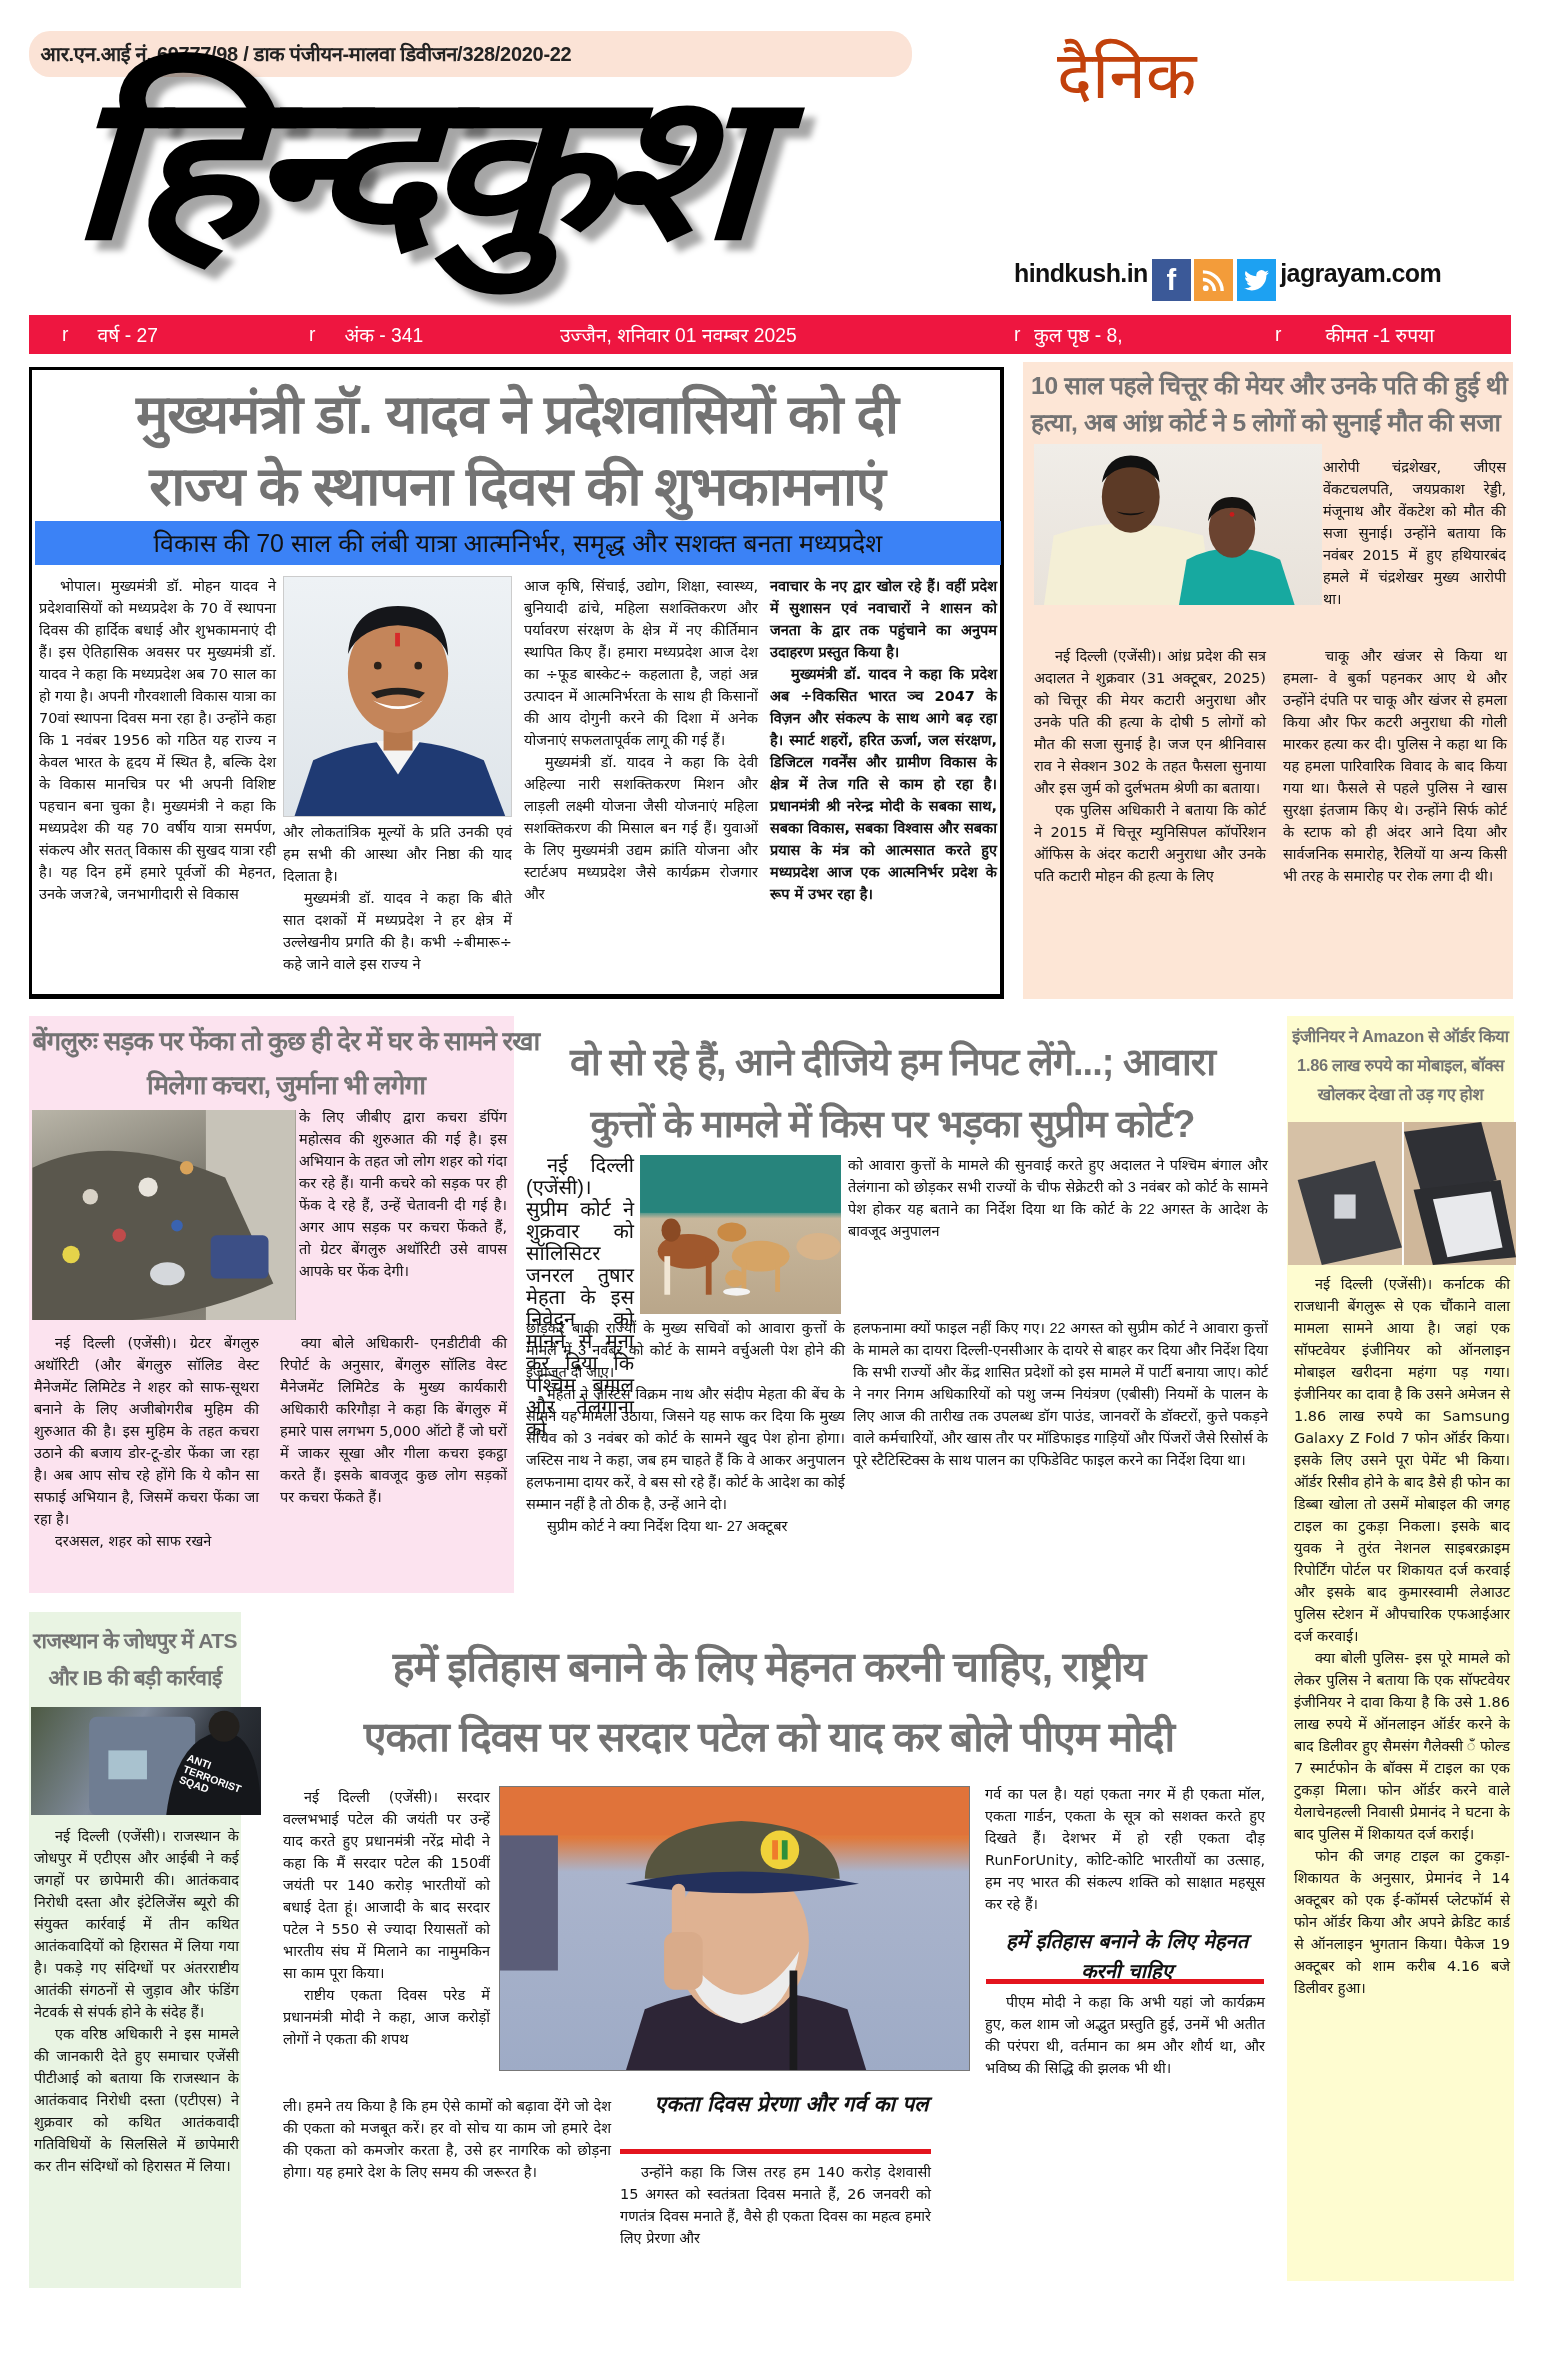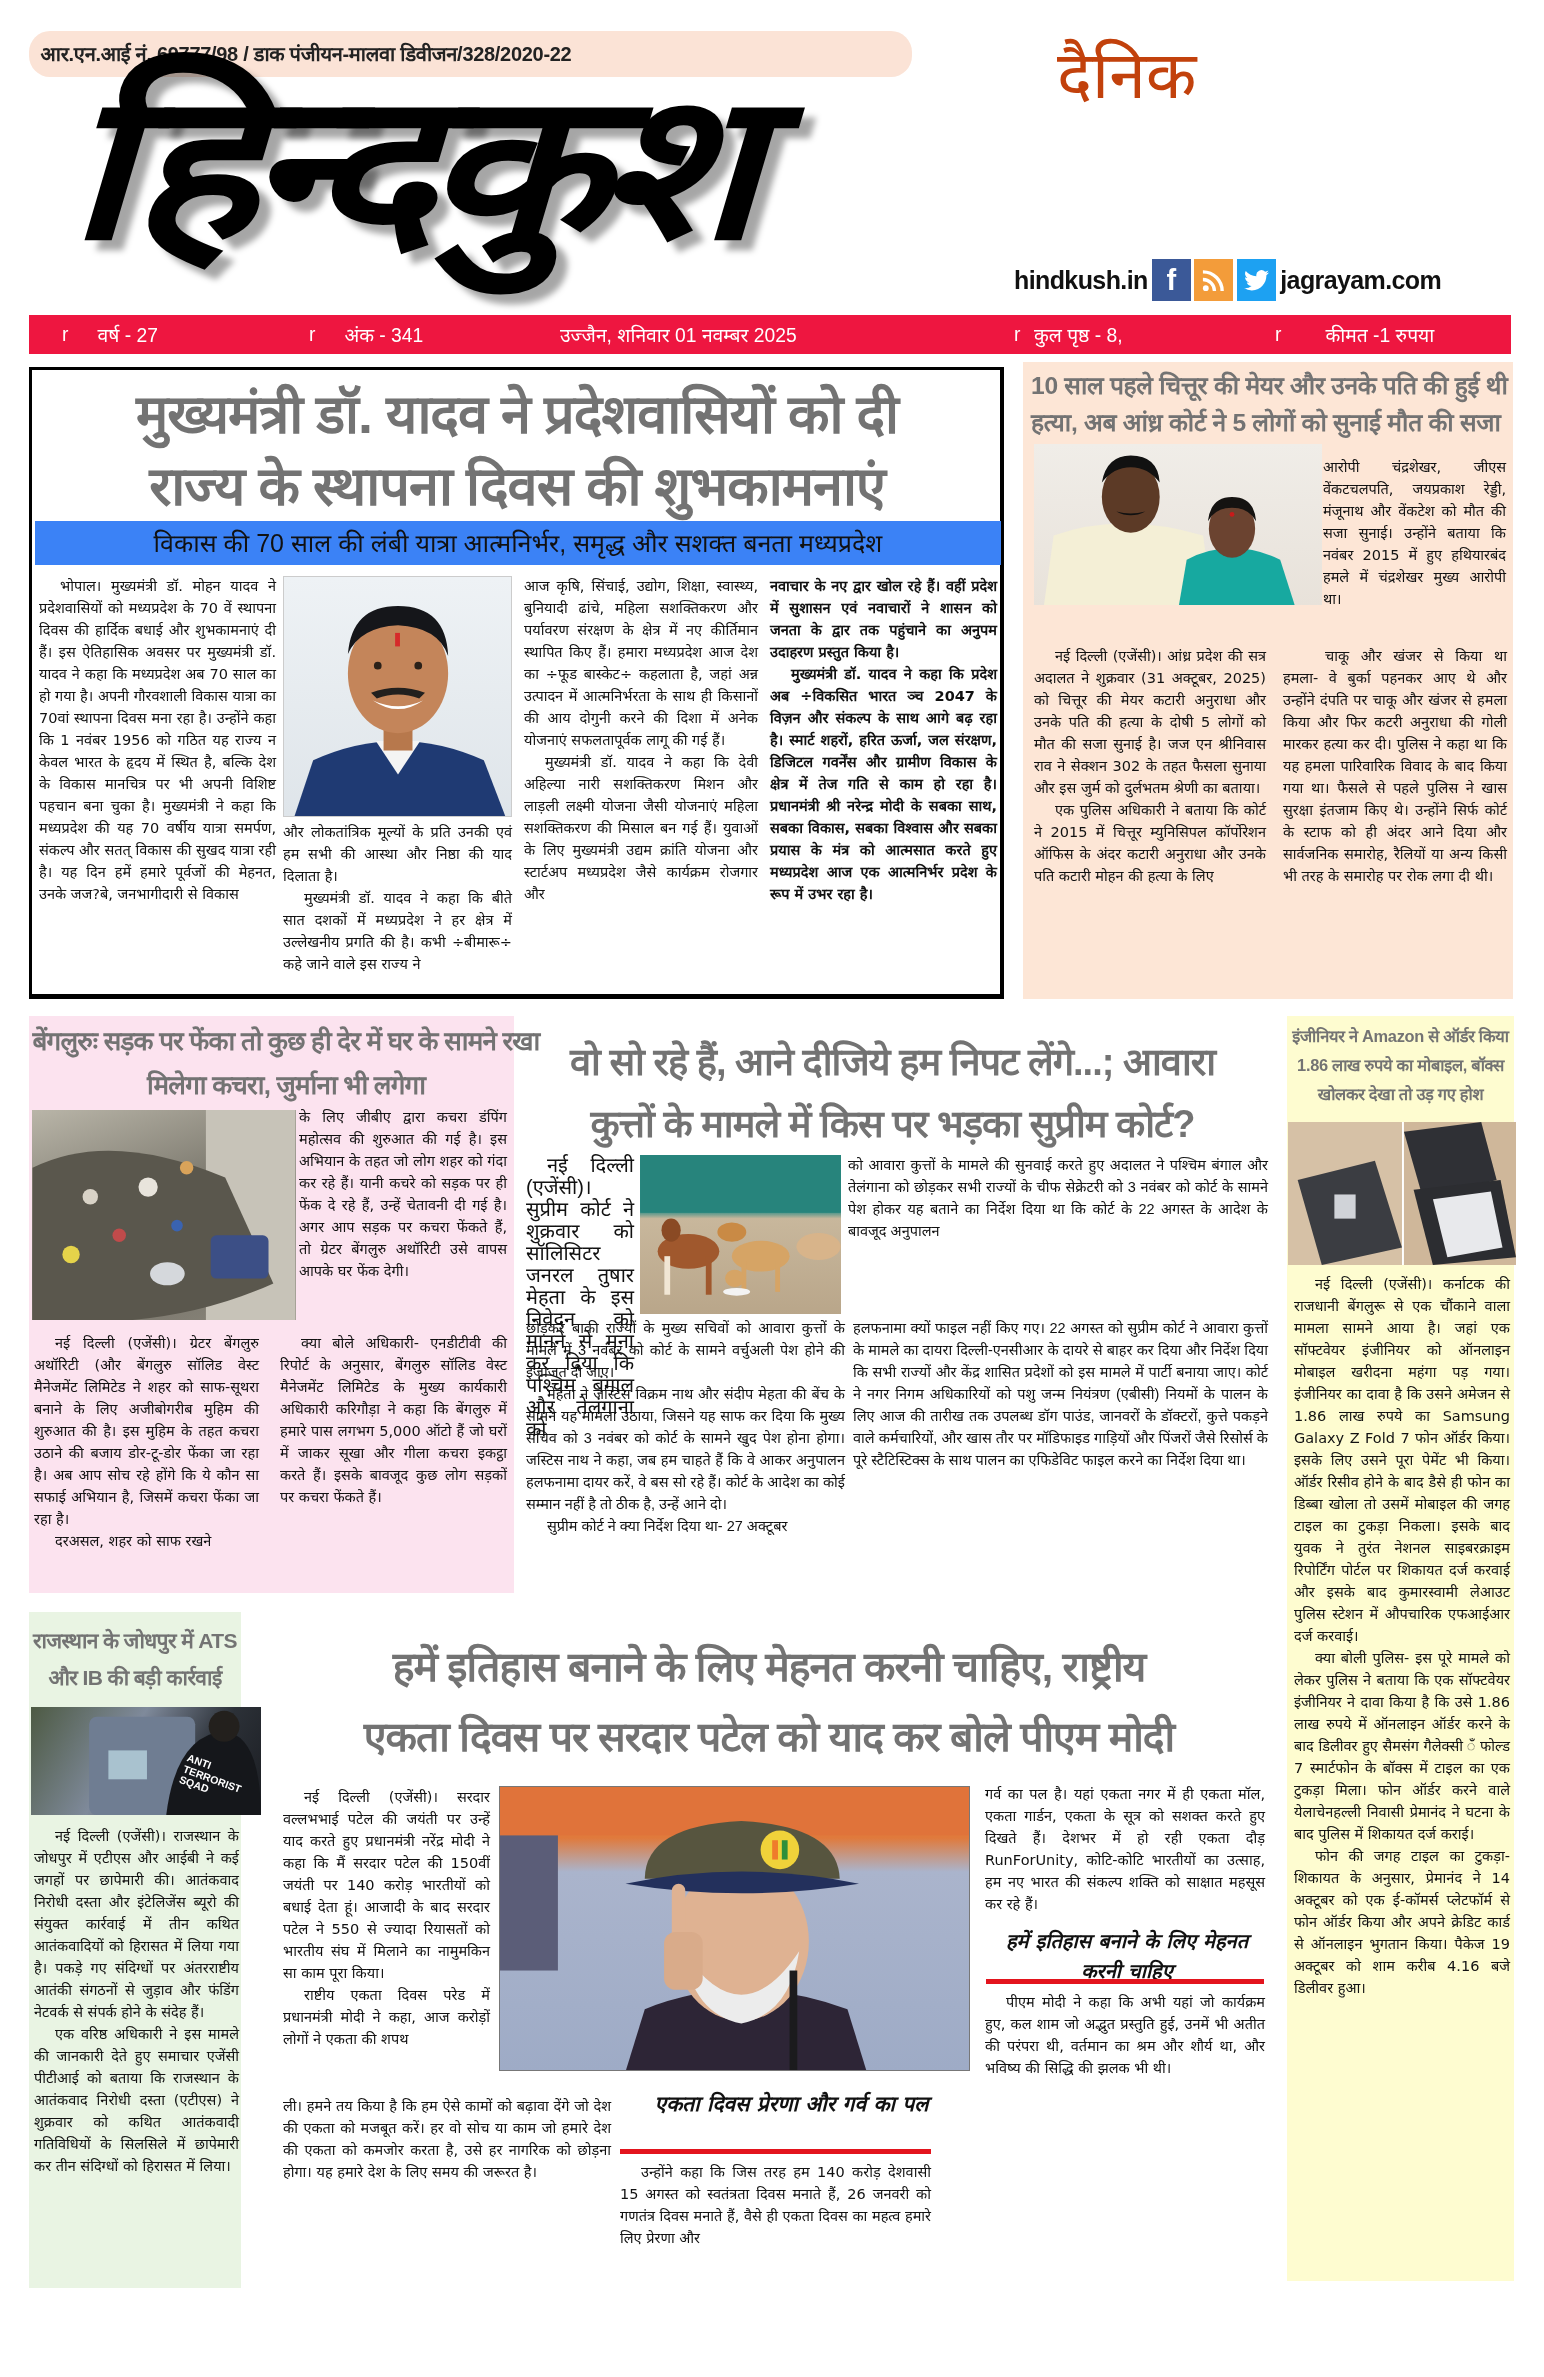--- a/index.html
+++ b/index.html
@@ -13,21 +13,21 @@
   .cond { font-family: "Liberation Sans", sans-serif; }
   .hl { font-family: "Liberation Sans", sans-serif; font-weight: bold; color: #737373; text-align: center; }
 
   
   .reg-pill { left: 29px; top: 31px; width: 275px; height: 46px; background: #fbe3d6; border-radius: 21px;
     font-family: "Liberation Sans", sans-serif; font-size: 20px; font-weight: bold; color: #222; line-height: 46px; padding-left: 11.6px; white-space: nowrap; }
   .reg-pill span { letter-spacing: -0.3px; }
   .logo-daink { left: 1057px; top: 27px; font-family: "DejaVu Serif", serif; font-size: 66px; color: #c2410c; font-weight: normal; }
   .logo-main { left: 68px; top: 56px; font-family: "DejaVu Sans", sans-serif; font-weight: bold; font-size: 203px; line-height: 222px; color: #000;
     letter-spacing: -9.7px; font-style: italic; text-shadow: 9.7px 9.7px 5.8px rgba(0,0,0,0.35); transform: scaleX(1.18); transform-origin: left top; }
-  .site-row { left: 1014px; top: 259px; height: 42px; display: flex; align-items: center; gap: 3.9px;
+  .site-row { left: 1014px; top: 259px; height: 42px; display: flex; gap: 3.9px;
     font-family: "Liberation Sans", sans-serif; font-weight: bold; font-size: 25px; color: #111; letter-spacing: -0.6px; }
   .soc { width: 39px; height: 42px; display: inline-flex; align-items: center; justify-content: center; color: #fff; font-weight: bold; font-size: 29px; }
   .soc.fb { background: #3b5998; }
   .soc.rss { background: #f39c3a; font-size: 23px; }
   .soc.tw { background: #1da1f2; font-size: 23px; }
 
   .infobar { left: 29px; top: 315px; width: 1482px; height: 39px; background: #ee1640;
     display: flex; align-items: center; color: #fff; font-family: "Liberation Sans", sans-serif; font-size: 19.3px; }
   .infobar .cell { display: flex; align-items: center; }
   .infobar .bullet { margin-right: 29px; font-size: 19.3px; }

